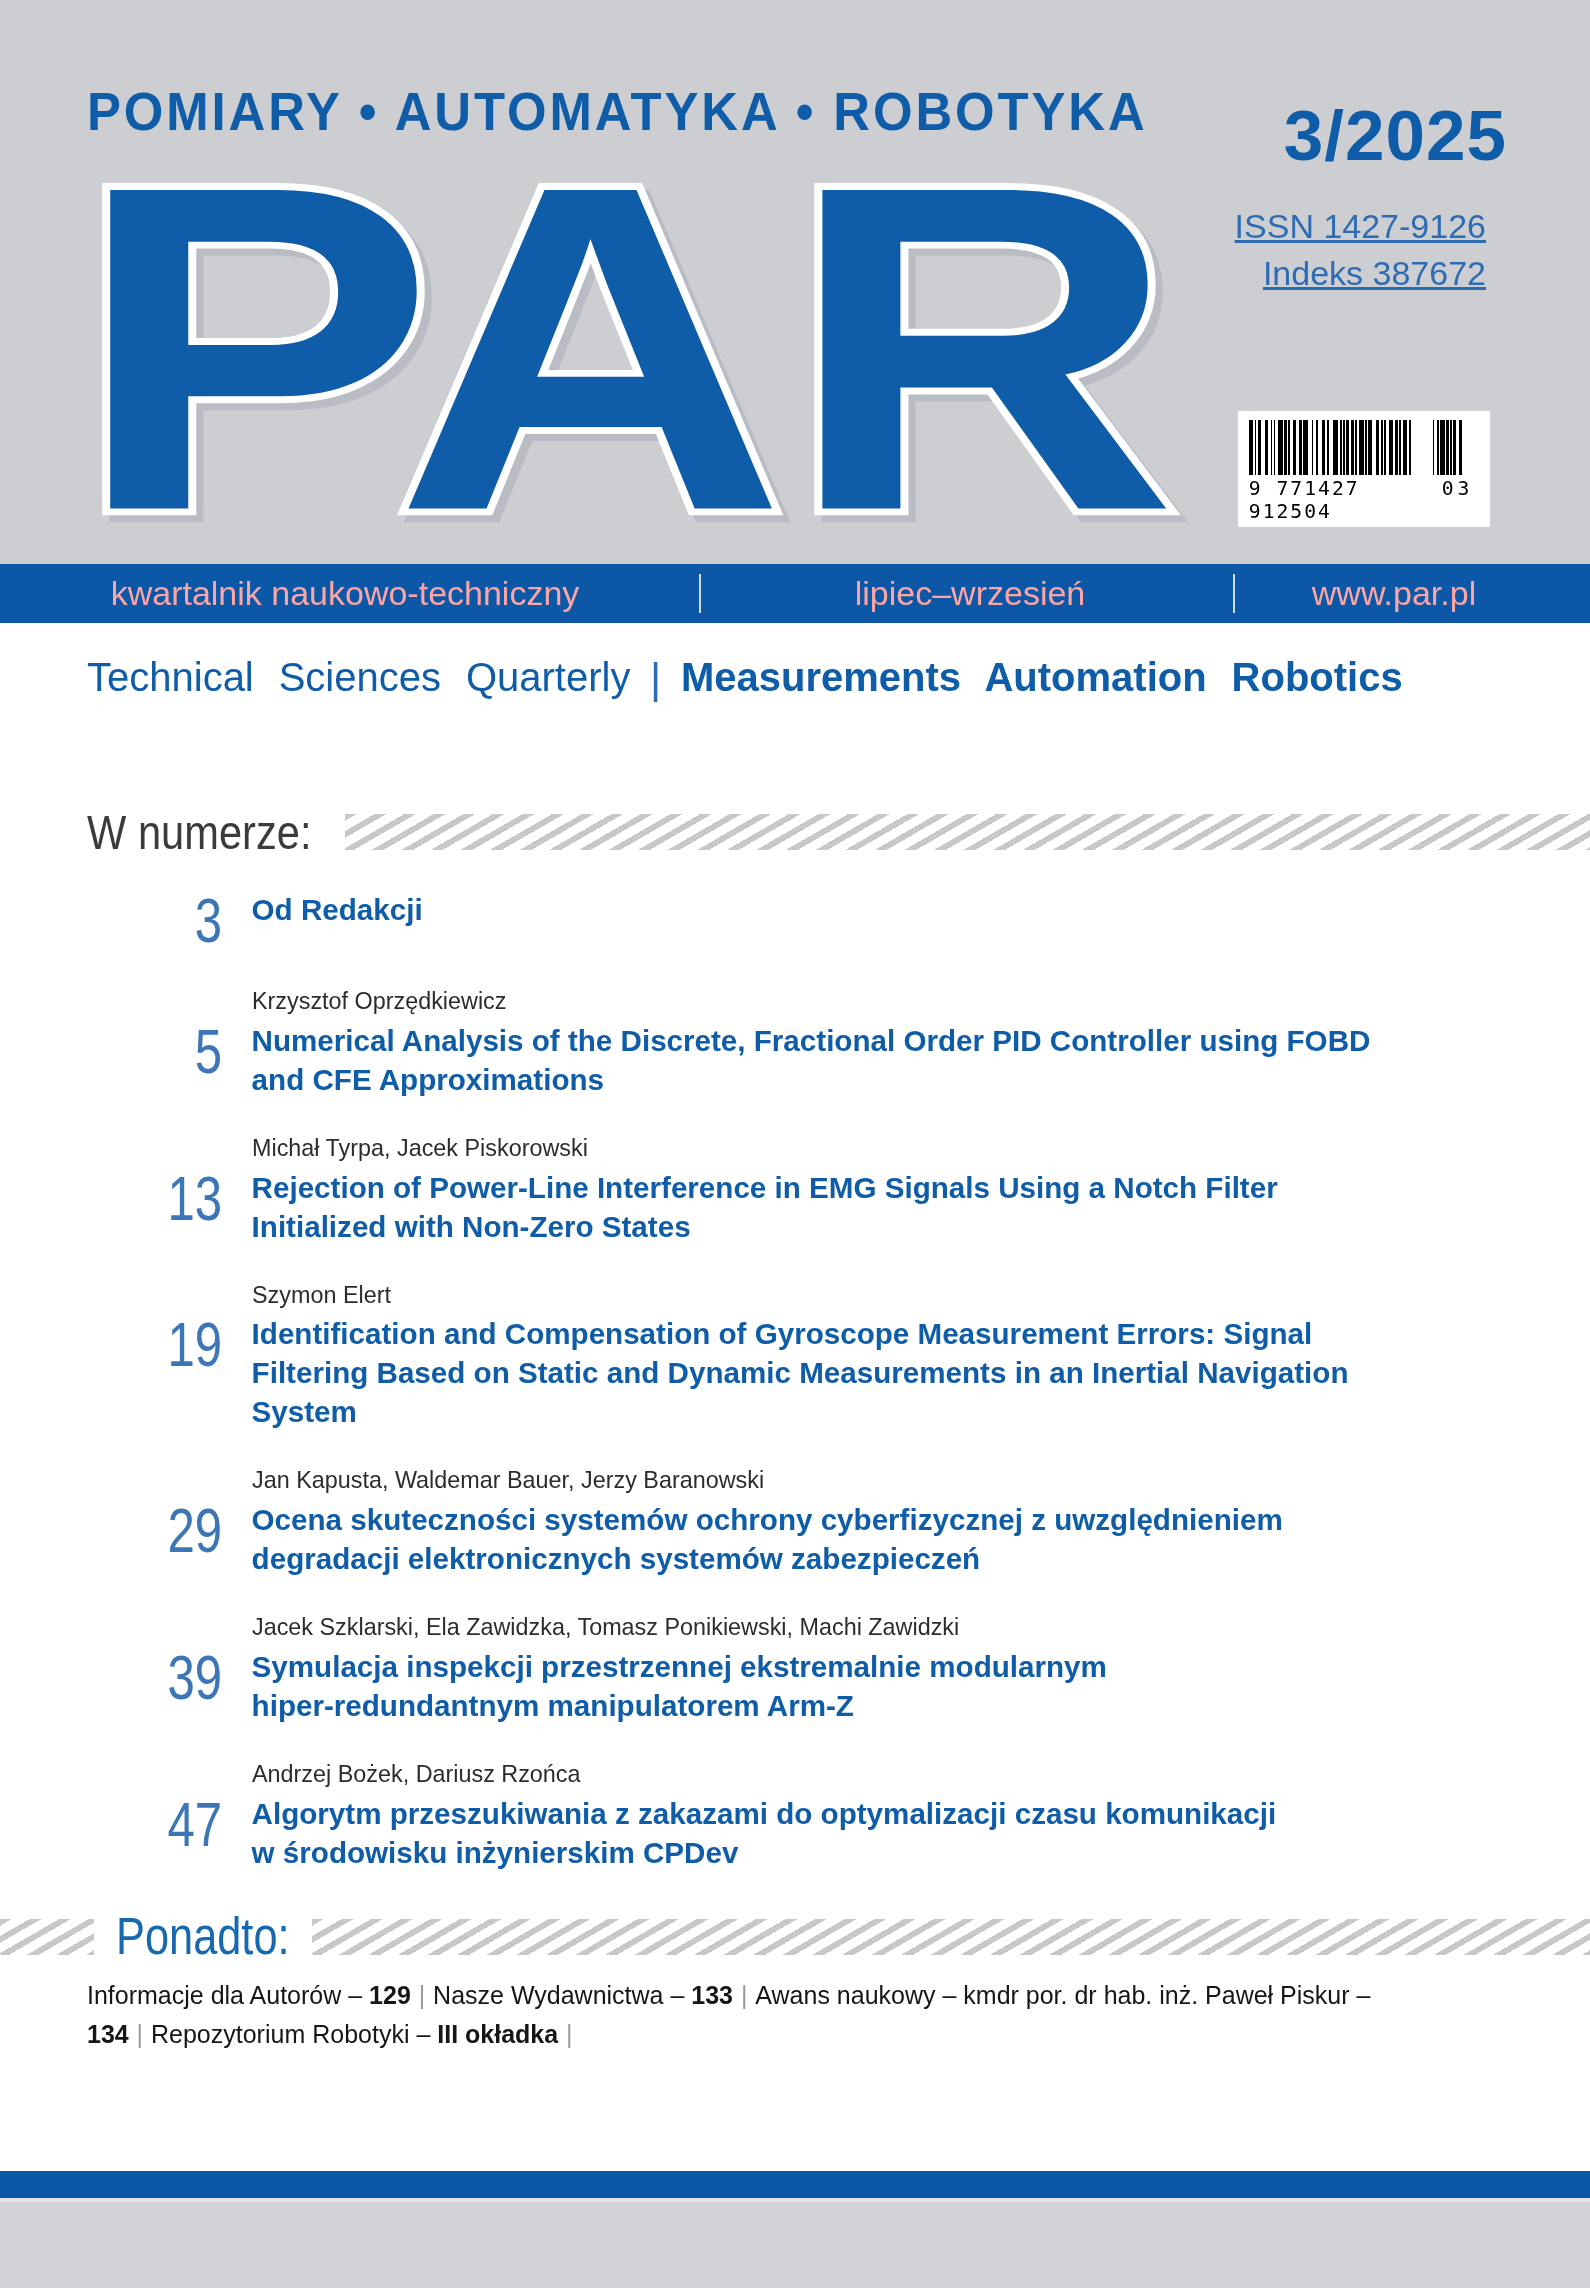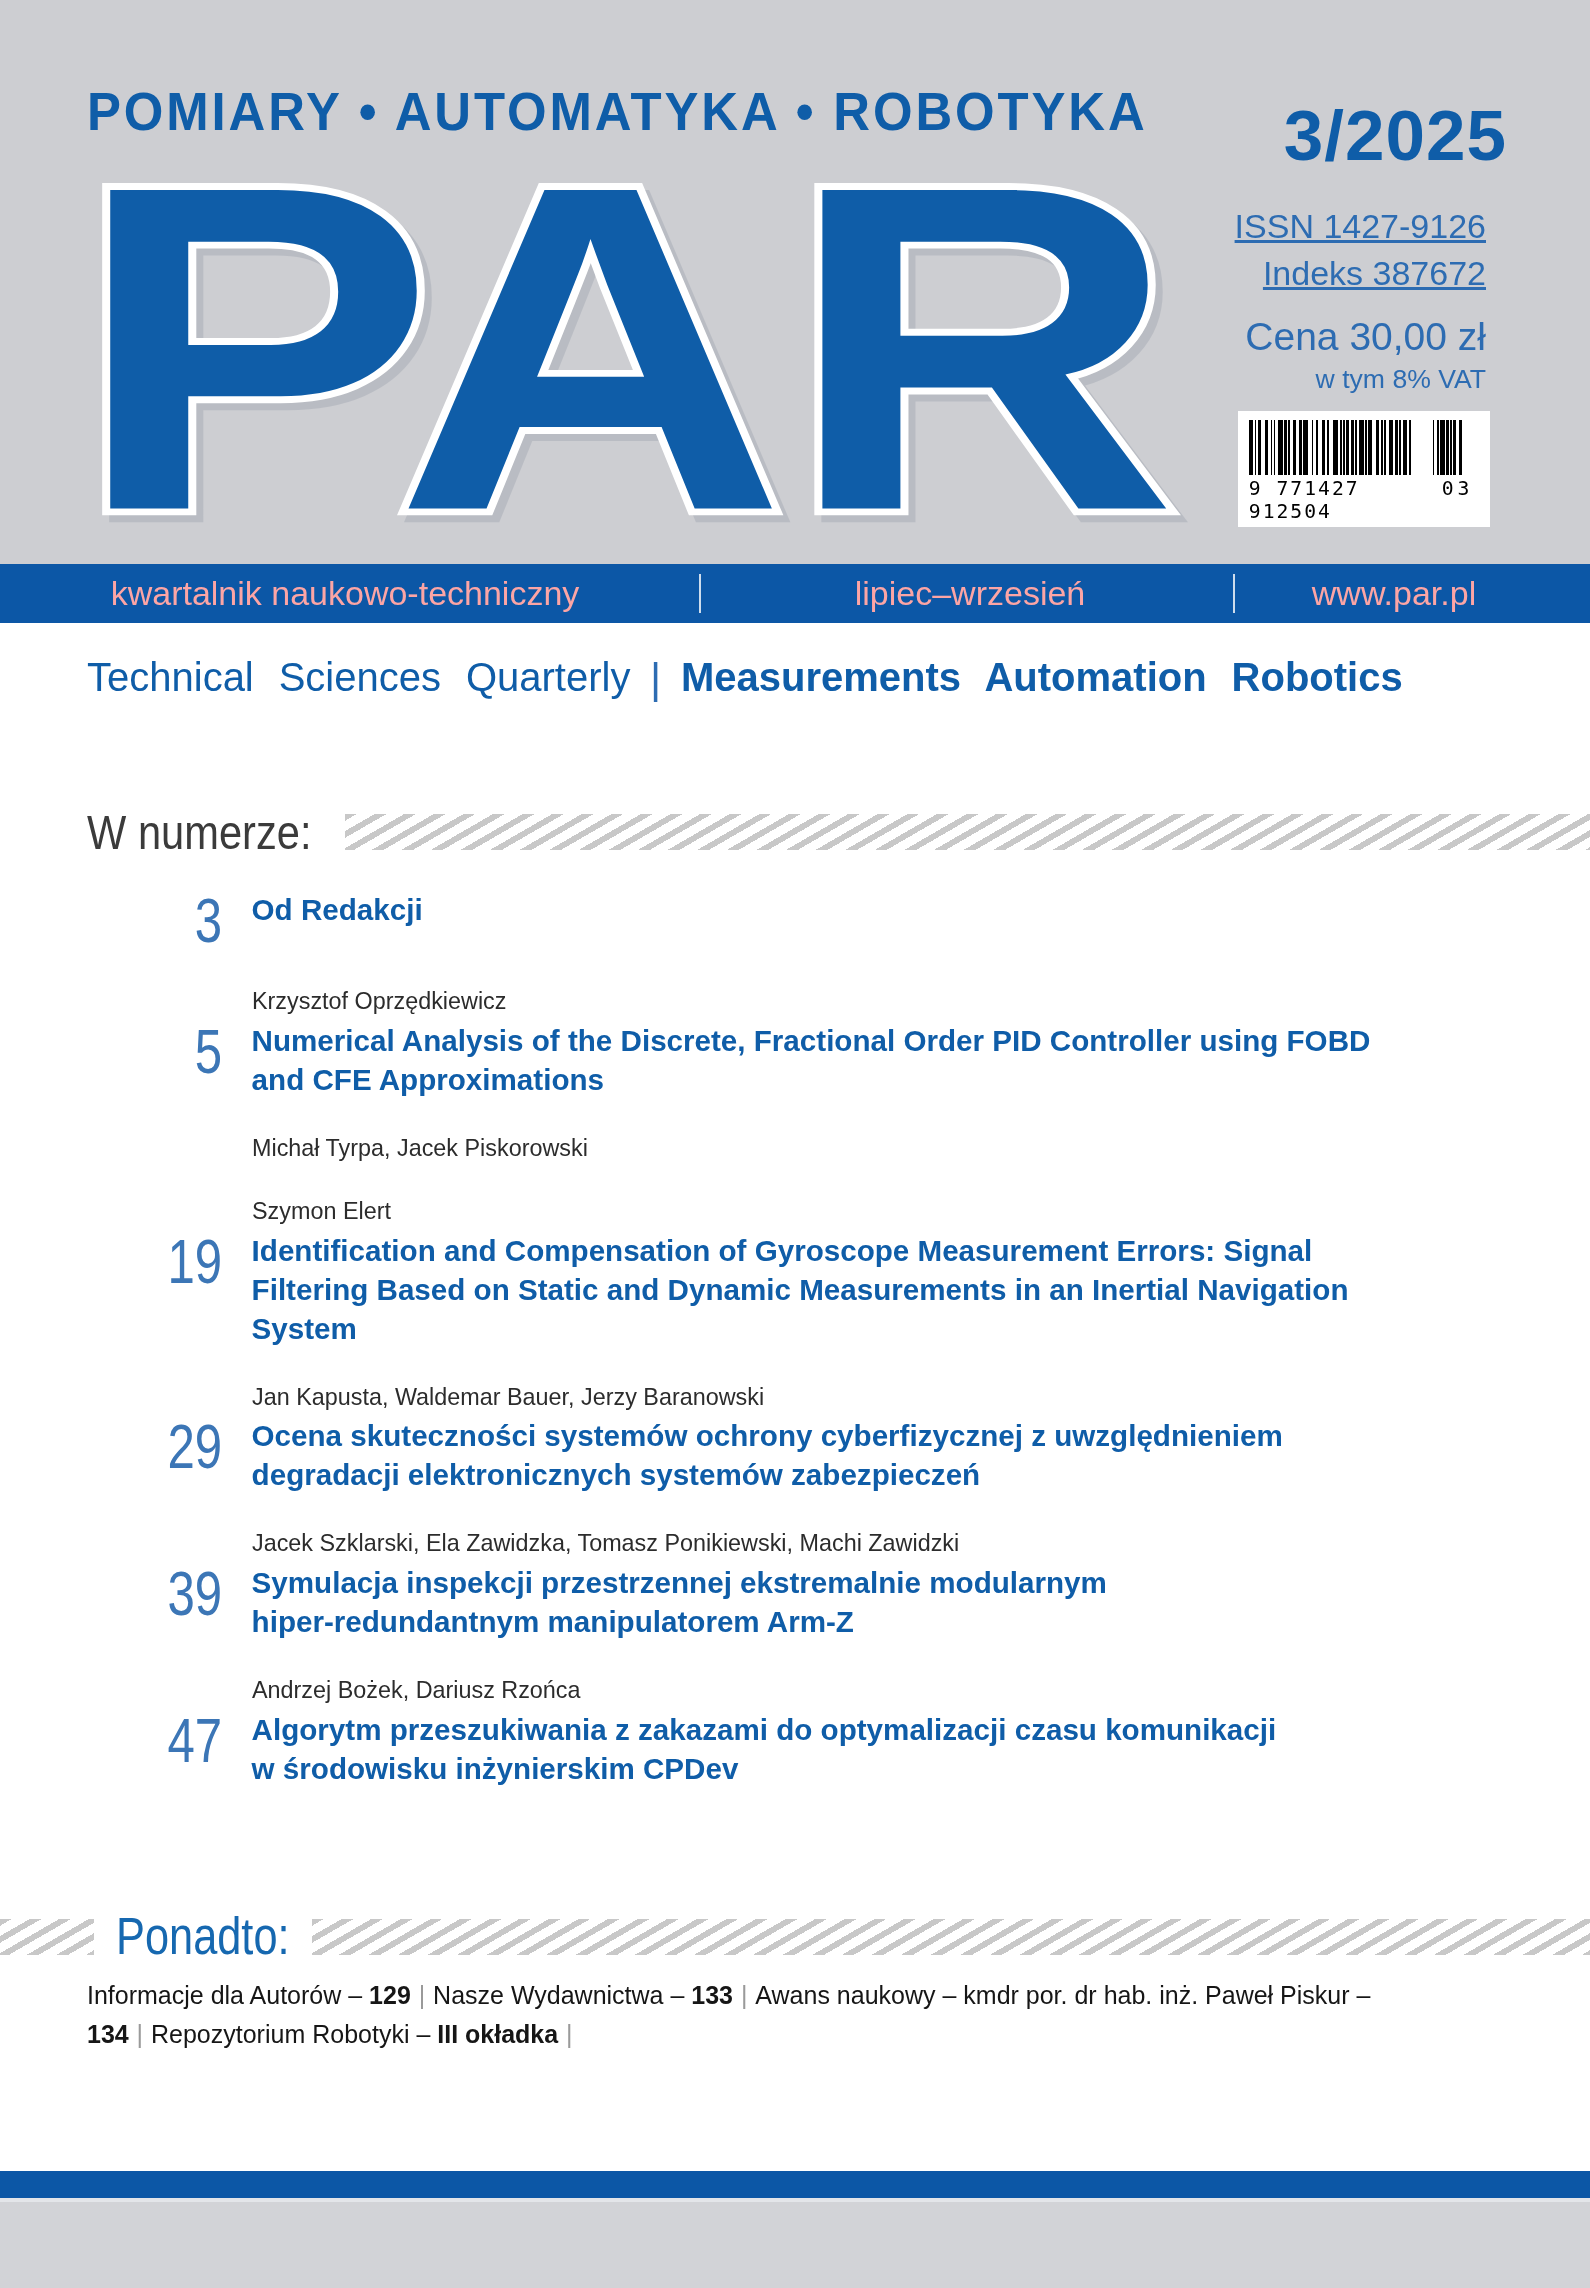--- a/index.html
+++ b/index.html
@@ -104,24 +104,20 @@
       <svg width="1123" height="404" viewBox="0 0 1140 410" class="logo-shadow">
         <text x="0" y="378" font-size="470" textLength="1120" lengthAdjust="spacingAndGlyphs">PAR</text>
       </svg>
     </div>
 
     <div class="issn-block">
       <div>ISSN 1427-9126</div>
       <div>Indeks 387672</div>
     </div>
 
-    <div class="price-block">
-      <div class="price">Cena 30,00 zł</div>
-      <div class="vat">w tym 8% VAT</div>
-    </div>
 
     <div class="barcode-box">
       <div class="bars-row">
         <div class="main-bars" id="main-bars">
             <div class="bar" style="width: 4.7px; margin-right: 1.3px;"></div>
             <div class="bar" style="width: 1.6px; margin-right: 1.3px;"></div>
             <div class="bar" style="width: 3.2px; margin-right: 4px;"></div>
             <div class="bar" style="width: 3.2px; margin-right: 2.7px;"></div>
             <div class="bar" style="width: 1.6px; margin-right: 1.3px;"></div>
             <div class="bar" style="width: 1.6px; margin-right: 2.7px;"></div>
@@ -199,20 +195,25 @@
       <div class="entry">
         <div class="authors">Krzysztof Oprzędkiewicz</div>
         <div class="entry-row">
           <div class="page-num"><span class="num-inner">5</span></div>
           <div class="entry-title">Numerical Analysis of the Discrete, Fractional Order PID Controller using FOBD
 and CFE Approximations</div>
         </div>
       </div>
       <div class="entry">
         <div class="authors">Michał Tyrpa, Jacek Piskorowski</div>
+        <div class="entry-row">
+          <div class="page-num"><span class="num-inner">13</span></div>
+          <div class="entry-title">Rejection of Power-Line Interference in EMG Signals Using a Notch Filter
+Initialized with Non-Zero States</div>
+        </div>
       </div>
       <div class="entry">
         <div class="authors">Szymon Elert</div>
         <div class="entry-row">
           <div class="page-num"><span class="num-inner">19</span></div>
           <div class="entry-title">Identification and Compensation of Gyroscope Measurement Errors: Signal
 Filtering Based on Static and Dynamic Measurements in an Inertial Navigation
 System</div>
         </div>
       </div>

